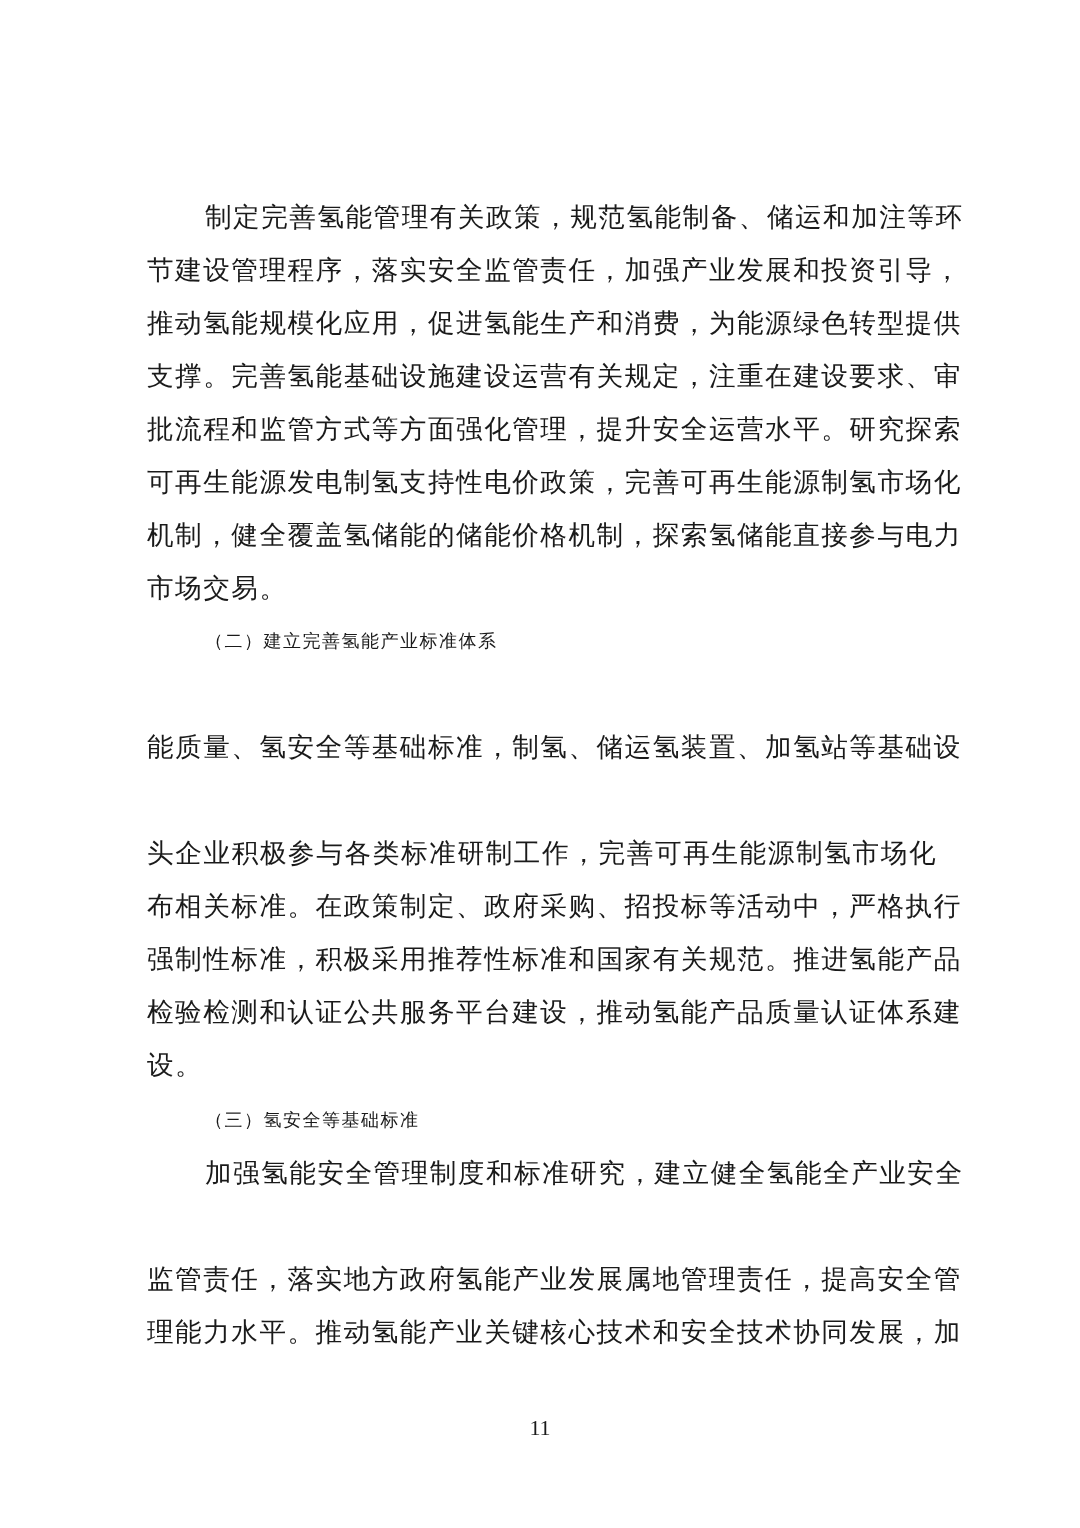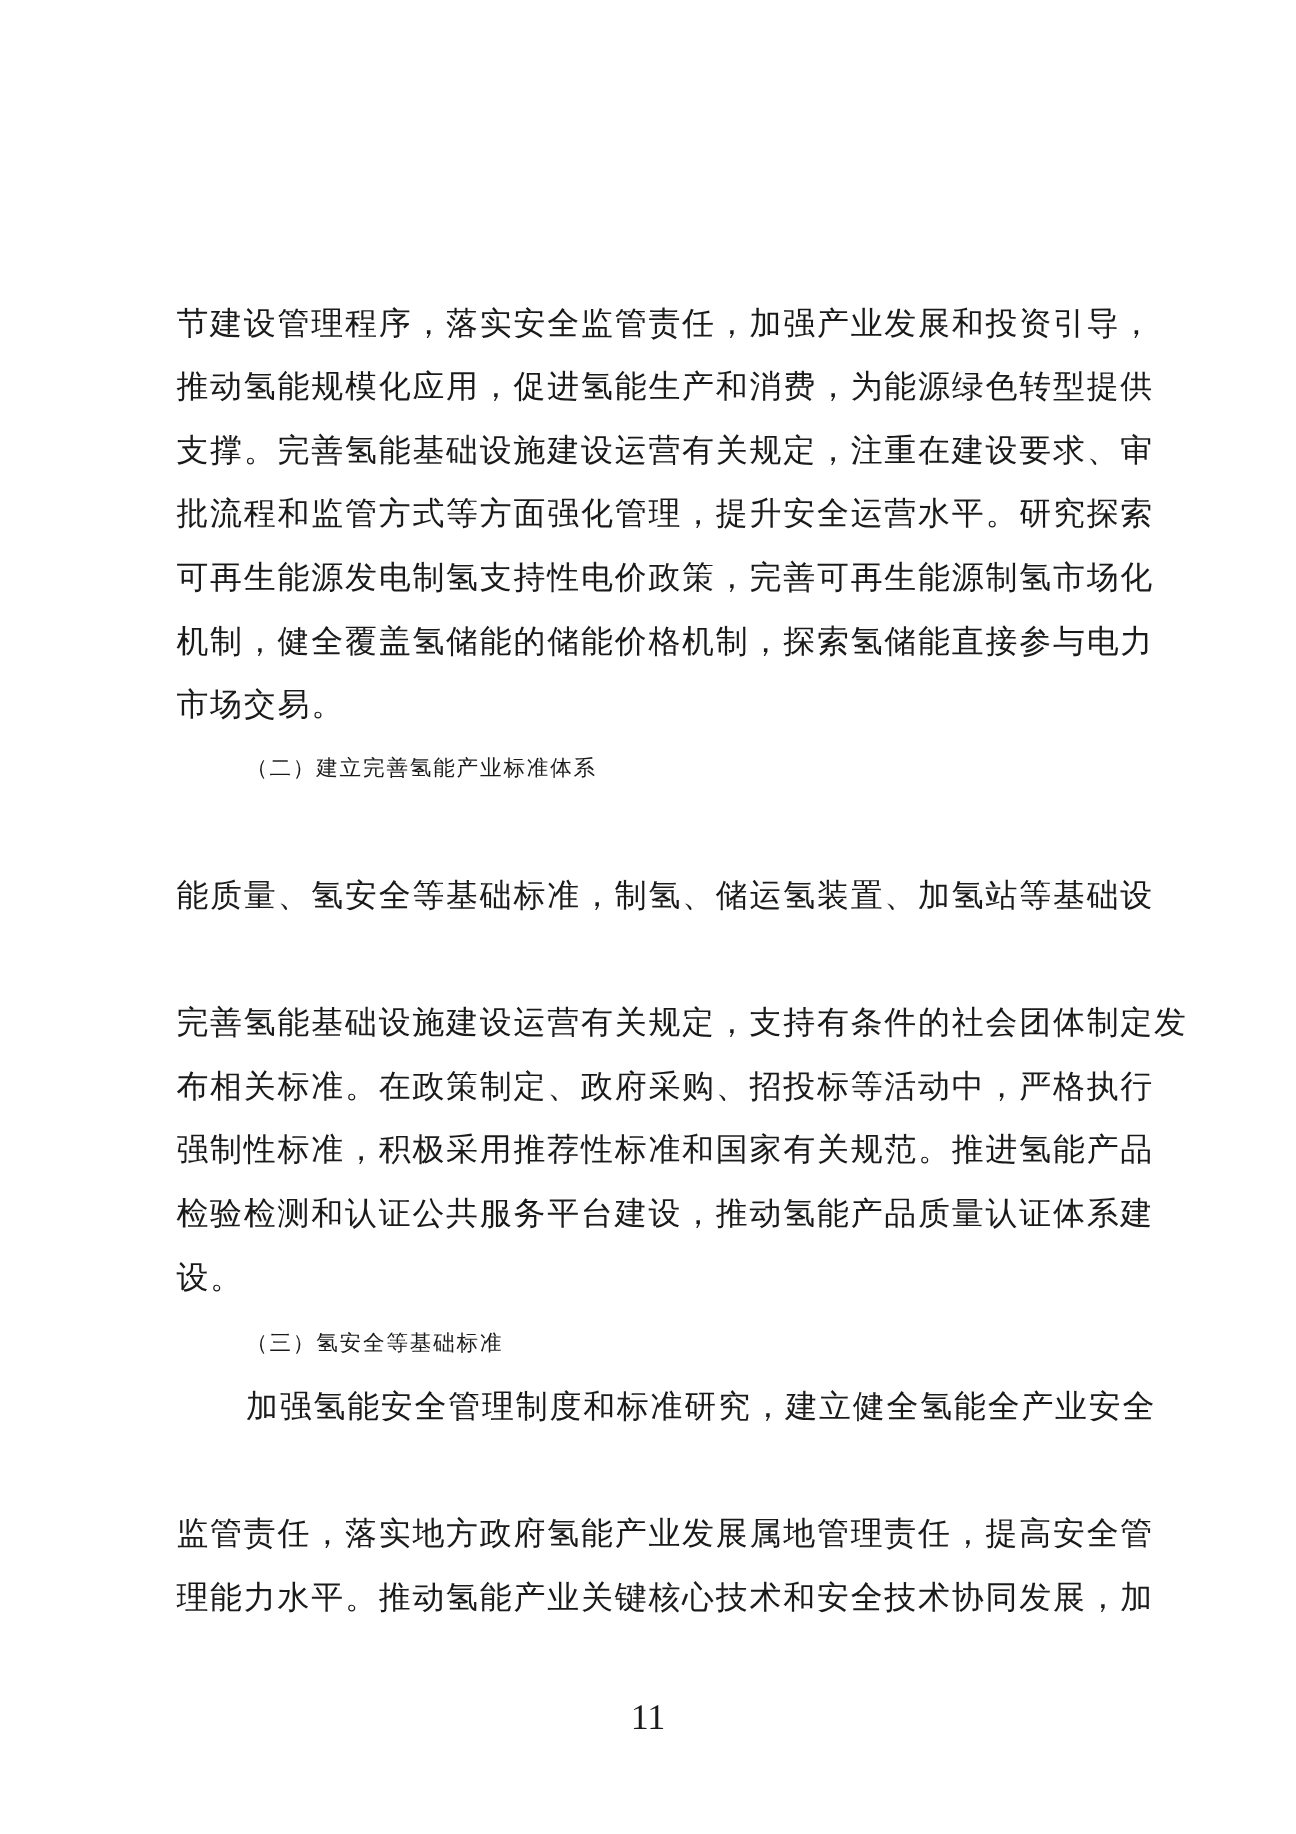--- a/index.html
+++ b/index.html
@@ -51,41 +51,42 @@
       letter-spacing: 1.5px;
       font-family: "DejaVu Sans", "Liberation Sans", sans-serif;
     }
     .page-number {
       position: absolute;
       left: 0;
       width: 1080px;
       top: 1415px;
       text-align: center;
       font-family: "Liberation Serif", "DejaVu Serif", serif;
-      font-size: 30px;
+      font-size: 22px;
       color: #1a1a1a;
     }
   </style>
 </head>
 <body>
 
 <div class="page">
 
+  <div class="line indent" style="top:197px;">制定完善氢能管理有关政策，规范氢能制备、储运和加注等环</div>
   <div class="line" style="top:250px;">节建设管理程序，落实安全监管责任，加强产业发展和投资引导，</div>
   <div class="line" style="top:303px;">推动氢能规模化应用，促进氢能生产和消费，为能源绿色转型提供</div>
   <div class="line" style="top:356px;">支撑。完善氢能基础设施建设运营有关规定，注重在建设要求、审</div>
   <div class="line" style="top:409px;">批流程和监管方式等方面强化管理，提升安全运营水平。研究探索</div>
   <div class="line" style="top:462px;">可再生能源发电制氢支持性电价政策，完善可再生能源制氢市场化</div>
   <div class="line" style="top:515px;">机制，健全覆盖氢储能的储能价格机制，探索氢储能直接参与电力</div>
   <div class="line last" style="top:568px;">市场交易。</div>
 
   <div class="heading" style="top:621px;">（二）建立完善氢能产业标准体系</div>
 
   <div class="line" style="top:727px;">能质量、氢安全等基础标准，制氢、储运氢装置、加氢站等基础设</div>
-  <div class="line" style="top:833px;">完善氢能基础设施建设运营有关规定，支持有条件的社会团体制定发</div>
+  <div class="line" style="top:833px;">头企业积极参与各类标准研制工作，完善可再生能源制氢市场化</div>
   <div class="line" style="top:886px;">布相关标准。在政策制定、政府采购、招投标等活动中，严格执行</div>
   <div class="line" style="top:939px;">强制性标准，积极采用推荐性标准和国家有关规范。推进氢能产品</div>
   <div class="line" style="top:992px;">检验检测和认证公共服务平台建设，推动氢能产品质量认证体系建</div>
   <div class="line last" style="top:1045px;">设。</div>
 
   <div class="heading" style="top:1100px;">（三）氢安全等基础标准</div>
 
   <div class="line indent" style="top:1153px;">加强氢能安全管理制度和标准研究，建立健全氢能全产业安全</div>
   <div class="line" style="top:1259px;">监管责任，落实地方政府氢能产业发展属地管理责任，提高安全管</div>
   <div class="line" style="top:1312px;">理能力水平。推动氢能产业关键核心技术和安全技术协同发展，加</div>

